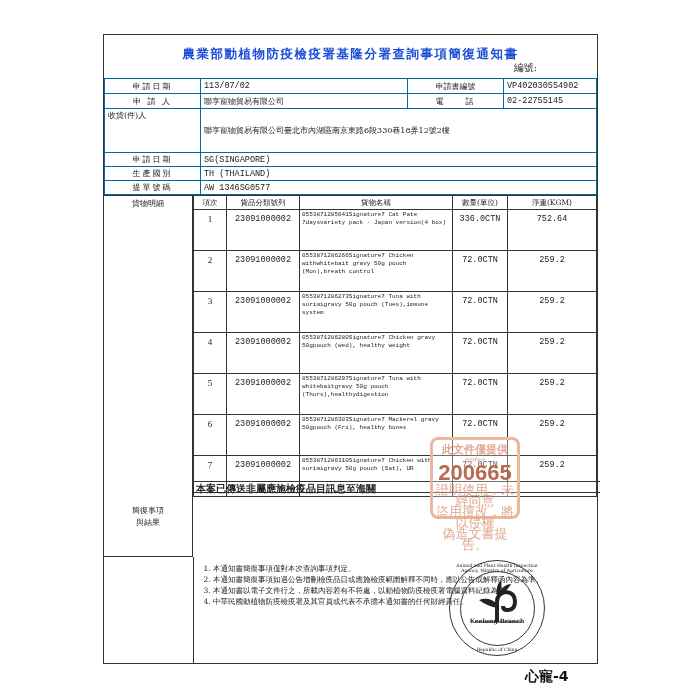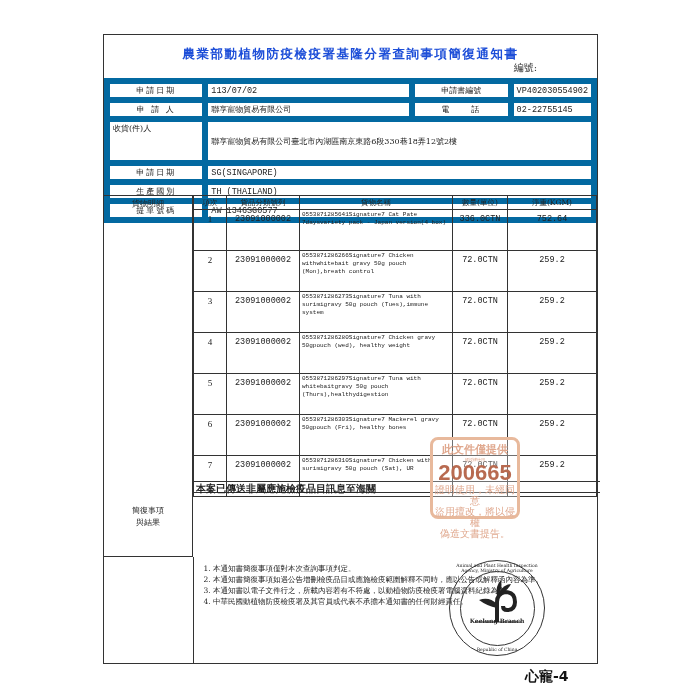--- a/index.html
+++ b/index.html
@@ -5,21 +5,21 @@
   html, body { margin:0; padding:0; background:#ffffff; }
   body { width:700px; height:700px; position:relative; overflow:hidden;
          font-family:"DejaVu Serif", serif; color:#222; }
   .doc { position:absolute; left:103px; top:34px; width:495px; height:630px;
          border:1.5px solid #333; box-sizing:border-box; background:#fff; }
   .title { position:absolute; left:0; top:11px; width:100%; text-align:center;
            font-size:12.5px; font-weight:bold; letter-spacing:1.5px; color:#1d4ed8; }
   .serial { position:absolute; right:60px; top:26px; font-size:10px; color:#333; }
   table.main { position:absolute; left:0; top:43px; width:100%; border-collapse:collapse;
                font-size:8px; }
-  table.main td { border:6px solid #0369a1; padding:1px 3px; vertical-align:middle;margin-left:28px; }
+  table.main td { border:1px solid #0369a1; padding:1px 3px; vertical-align:middle;margin-left:28px; }
   .lbl { width:89px; text-align:center; letter-spacing:2px; }
   .val { font-family:"Liberation Mono", monospace; font-size:8.5px; }
   .goods { position:absolute; left:89px; top:174px; width:404px; border-collapse:collapse;
            font-size:7px; }
   .goods td, .goods th { border:1px solid #333; padding:1px 2px; }
   .goods th { font-weight:normal; font-size:7.5px; height:11px; }
   .goods td { height:35px; vertical-align:top; }
   .goods .num { text-align:center; font-family:"Liberation Serif", serif; font-size:9px; padding-top:4px; }
   .goods .code { text-align:center; font-family:"Liberation Mono", monospace; font-size:8.5px; padding-top:4px; }
   .goods .name { font-family:"Liberation Mono", monospace; font-size:6px; line-height:8px; }
@@ -33,21 +33,21 @@
   .reply-label span { display:block; position:absolute; top:24px; width:100%; line-height:12px; }
   .notes-box { position:absolute; left:89px; top:522px; width:404px; height:105px; font-size:7.5px;
                line-height:11px; padding:6px 6px 0 8px; box-sizing:border-box; }
   .notes-box ol { margin:0; padding-left:12px; }
   .left-blank { position:absolute; left:0; top:522px; width:89px; height:106px; border-right:1px solid #333; }
   .stamp { position:absolute; left:326px; top:402px; width:90px; height:82px; border:3px solid #e8b99c;
            border-radius:8px; color:#c8836a; text-align:center; box-sizing:border-box; background:rgba(255,255,255,0.3); }
   .stamp .s1 { font-size:11px; font-weight:bold; margin-top:2px; font-family:"DejaVu Sans", sans-serif; color:#e0a88e; }
   .stamp .s2 { font-size:4px; color:#e0a88e; }
   .stamp .s3 { font-size:22px; font-weight:bold; font-family:Liberation Sans, sans-serif; line-height:22px; color:#b86a50; }
-  .stamp .s4 { font-size:10px; font-family:Liberation Sans, sans-serif; color:#e0a88e; line-height:11px; }
+  .stamp .s4 { font-size:13px; font-family:Liberation Sans, sans-serif; color:#e0a88e; line-height:11px; }
   .seal { position:absolute; left:345px; top:525px; width:96px; height:96px; border:1.5px solid #333;
           border-radius:50%; box-sizing:border-box; }
   .seal .inner { position:absolute; left:10px; top:10px; width:73px; height:73px; border:1px solid #333; border-radius:50%; }
   .seal .branch { position:absolute; left:0; top:56px; width:100%; text-align:center; font-size:6px; font-weight:bold; }
   .seal .ring { position:absolute; width:100%; text-align:center; font-size:4.5px; top:2px; }
   .seal .ring2 { position:absolute; width:100%; text-align:center; font-size:4.5px; bottom:3px; }
   .footer { position:absolute; left:525px; top:668px; font-size:14px; font-family:"DejaVu Sans", sans-serif; font-weight:bold; color:#111; }
 </style>
 </head>
 <body>

